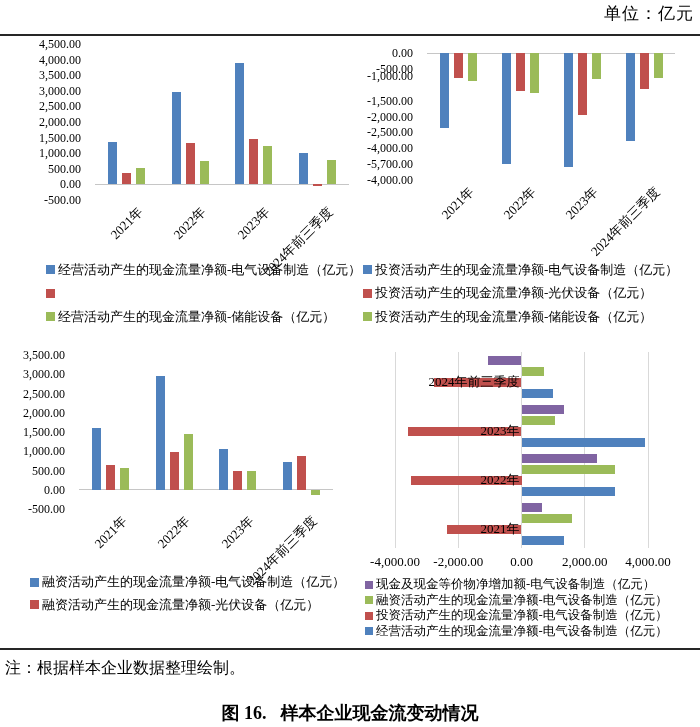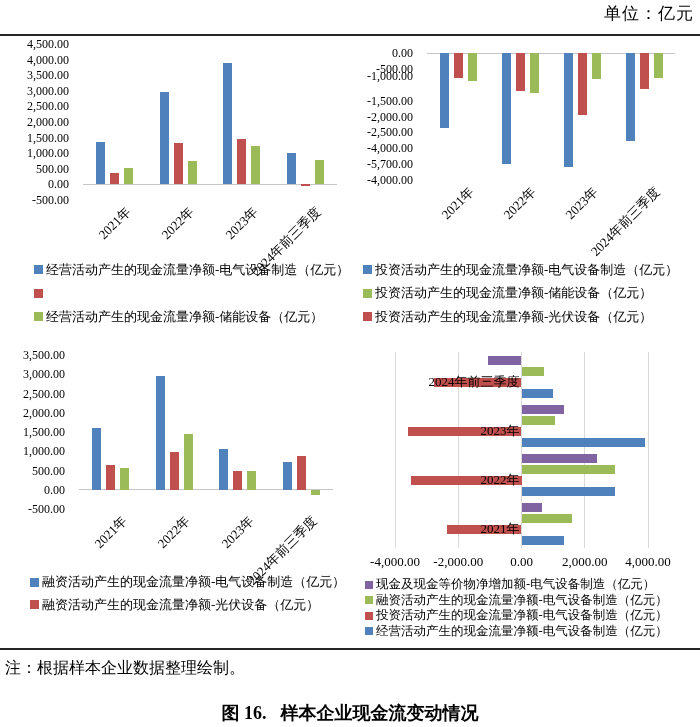--- a/index.html
+++ b/index.html
@@ -6,21 +6,21 @@
   body{
     width:700px;height:727px;position:relative;background:#ffffff;
     font-family:"Liberation Serif","DejaVu Serif",serif;color:#000;
     overflow:hidden;
   }
   .unit-label{position:absolute;top:2px;right:6px;font-size:17px;letter-spacing:1px;}
   .rule{position:absolute;left:0;width:700px;background:#262626;}
   .rule-top{top:34px;height:2px;}
   .rule-bottom{top:648px;height:2px;}
   .quad{position:absolute;}
-  .quad-0{left:12px;top:40px;width:336px;height:300px;}
+  .quad-0{left:24px;top:40px;width:336px;height:300px;}
   .quad-1{left:352px;top:40px;width:344px;height:300px;}
   .quad-2{left:8px;top:348px;width:336px;height:295px;}
   .quad-3{left:352px;top:348px;width:344px;height:295px;}
   .plot{position:absolute;}
   .zero-line{position:absolute;left:0;width:100%;height:1px;background:#c6c6c6;}
   .grid-line{position:absolute;top:0;width:1px;height:100%;background:#d9d9d9;}
   .bar{position:absolute;}
   .ytick{position:absolute;left:0;font-size:12px;line-height:16px;text-align:right;white-space:nowrap;}
   .xcat{position:absolute;font-size:13px;line-height:15px;white-space:nowrap;
         transform:rotate(-45deg);transform-origin:100% 0;}
@@ -121,26 +121,26 @@
     <div class="xcat" style="top: 144px; right: 230px;">2021年</div>
     <div class="xcat" style="top: 144px; right: 168px;">2022年</div>
     <div class="xcat" style="top: 144px; right: 106px;">2023年</div>
     <div class="xcat" style="top: 144px; right: 44px;">2024年前三季度</div>
     <ul class="legend">
       <li>
         <span class="swatch" style="background: rgb(79, 129, 189);"></span>
         <span>投资活动产生的现金流量净额-电气设备制造（亿元）</span>
       </li>
       <li>
+        <span class="swatch" style="background: rgb(192, 80, 77);"></span>
+        <span>投资活动产生的现金流量净额-光伏设备（亿元）</span>
+      </li>
+      <li>
         <span class="swatch" style="background: rgb(155, 187, 89);"></span>
         <span>投资活动产生的现金流量净额-储能设备（亿元）</span>
-      </li>
-      <li>
-        <span class="swatch" style="background: rgb(192, 80, 77);"></span>
-        <span>投资活动产生的现金流量净额-光伏设备（亿元）</span>
       </li>
     </ul>
   </div>
 <div class="quad quad-2">
     <div class="plot" style="left: 71px; top: 7px; width: 254px; height: 154px;">
       <div class="zero-line" style="top: 134.25px; background: rgb(198, 198, 198);"></div>
       <div class="bar" style="left: 13.25px; top: 73.15px; width: 9px; height: 61.6px; background: rgb(79, 129, 189);"></div>
       <div class="bar" style="left: 27.25px; top: 109.725px; width: 9px; height: 25.025px; background: rgb(192, 80, 77);"></div>
       <div class="bar" style="left: 41.25px; top: 113.19px; width: 9px; height: 21.56px; background: rgb(155, 187, 89);"></div>
       <div class="bar" style="left: 76.75px; top: 21.175px; width: 9px; height: 113.575px; background: rgb(79, 129, 189);"></div>

